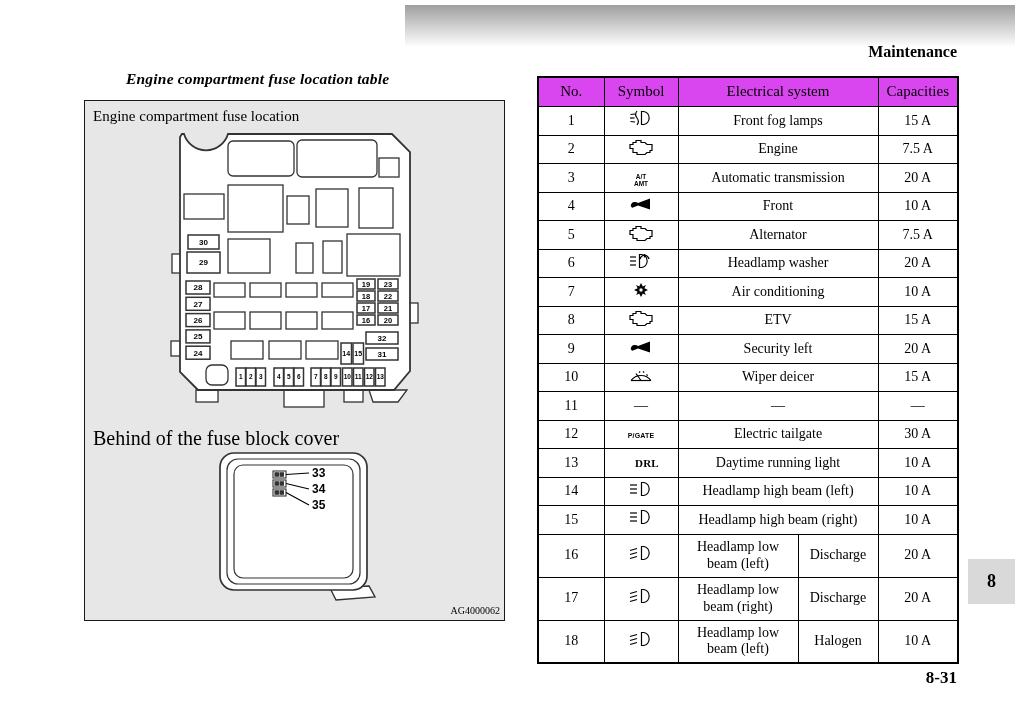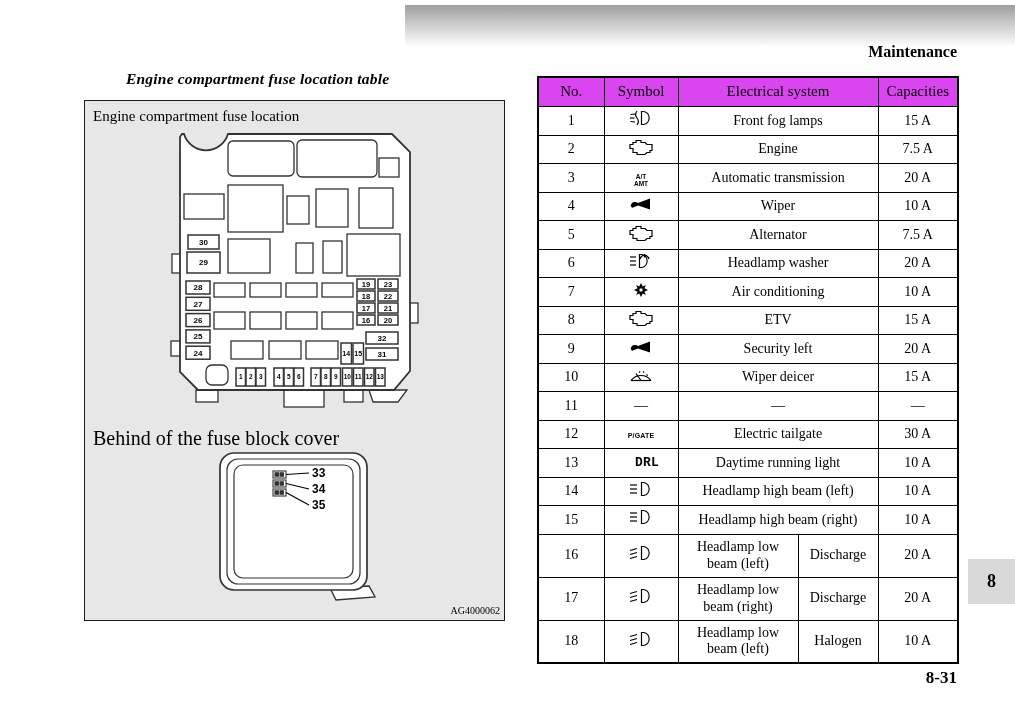--- a/index.html
+++ b/index.html
@@ -26,22 +26,22 @@
   .fuse-table{position:absolute;left:537px;top:76px;border-collapse:collapse;
     table-layout:fixed;}
   .fuse-table th,.fuse-table td{border:1.5px solid #000;text-align:center;
     vertical-align:middle;padding:0 2px;font-size:14px;color:#000;line-height:1.15;}
   .fuse-table{border:2.5px solid #000;}
   .fuse-table th{background:#d946ef;font-weight:normal;font-size:15px;height:28px;}
   .row-std{height:28.5px;}
   .row-tall{height:43px;}
   .sym-cell{padding:0;}
   .sym-wrap{display:inline-flex;align-items:center;justify-content:center;}
-  .sym-text{font-family:Liberation Mono, monospace;font-weight:bold;
-    font-size:13px;letter-spacing:.2px;margin-left:12px;}
+  .sym-text{font-family:Liberation Serif, serif;font-weight:bold;
+    font-size:11px;letter-spacing:.2px;margin-left:12px;}
   .sym-text-sm{font-family:"Liberation Sans","DejaVu Sans",sans-serif;font-weight:bold;
     font-size:7px;letter-spacing:.2px;}
   .sym-2line{font-family:"Liberation Sans","DejaVu Sans",sans-serif;font-weight:bold;
     font-size:6.5px;line-height:1.05;display:inline-block;}
   .sym-dash{font-size:14px;}
   
   .chapter-tab{position:absolute;left:968px;top:559px;width:47px;height:45px;
     background:#d9d9d9;display:flex;align-items:center;justify-content:center;
     font-weight:bold;font-size:18px;color:#000;}
   .page-number{position:absolute;top:668px;right:58px;font-weight:bold;font-size:17px;color:#000;}
@@ -246,21 +246,21 @@
         <td colspan="2">Automatic transmission</td>
         <td>20 A</td>
       </tr>
       <tr class="row-std">
         <td>4</td>
         <td class="sym-cell"><span class="sym-wrap">
             <svg width="26" height="14" viewBox="0 0 26 14" fill="#000" stroke="none">
               <path d="M22,1.5 L10,6 C8,4.4 5,4.8 3.6,6.4 C2.2,8 2.6,9.8 4.4,10.8 L10,8.4 L22,12.5 Z"></path>
             </svg>
           </span></td>
-        <td colspan="2">Wiper</td>
+        <td colspan="2">Front</td>
         <td>10 A</td>
       </tr>
       <tr class="row-std">
         <td>5</td>
         <td class="sym-cell"><span class="sym-wrap">
             <svg width="26" height="18" viewBox="0 0 26 18" fill="none" stroke="#000" stroke-width="1.2">
               <path d="M2,6.5 h3 v-2 h3 v-2 h5 v2 h4 l2,2 h5 v6 h-2 v2 h-3 l-2,2 h-8 v-2 h-4 v-4 h-3 z"></path>
             </svg>
           </span></td>
         <td colspan="2">Alternator</td>

